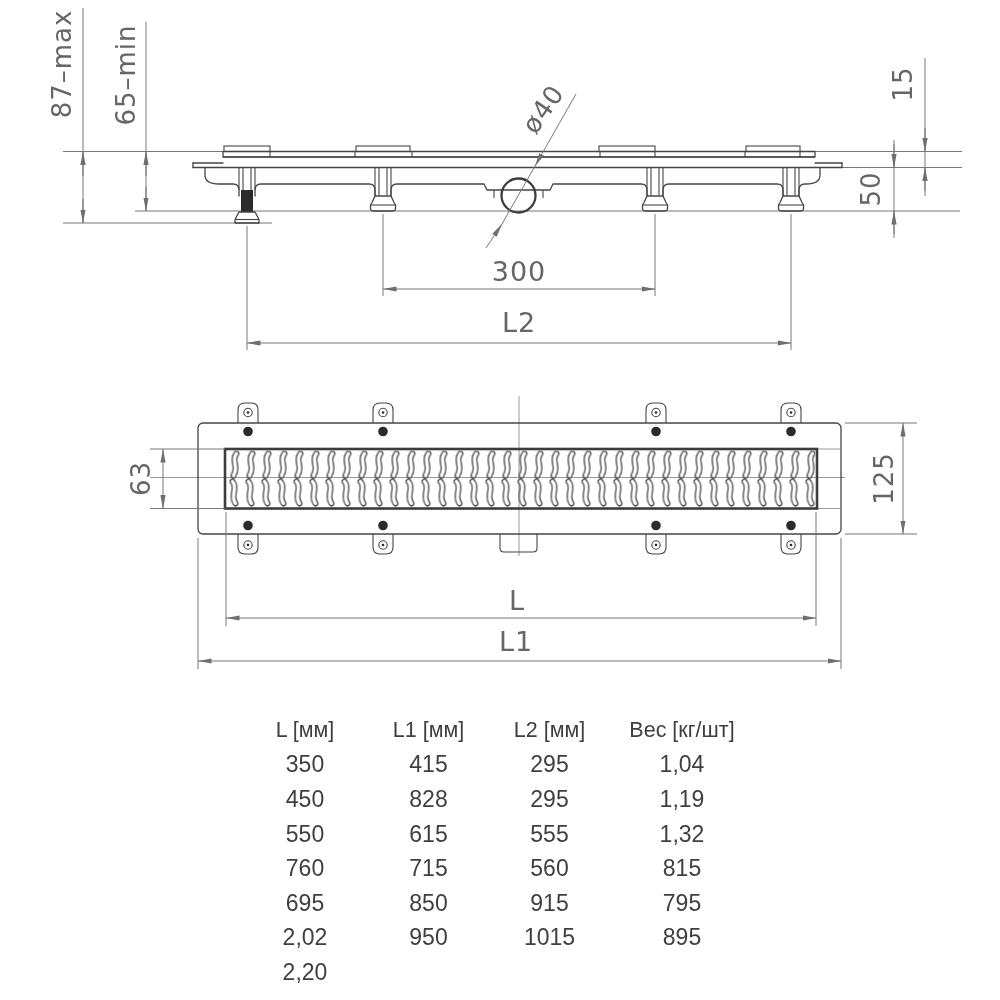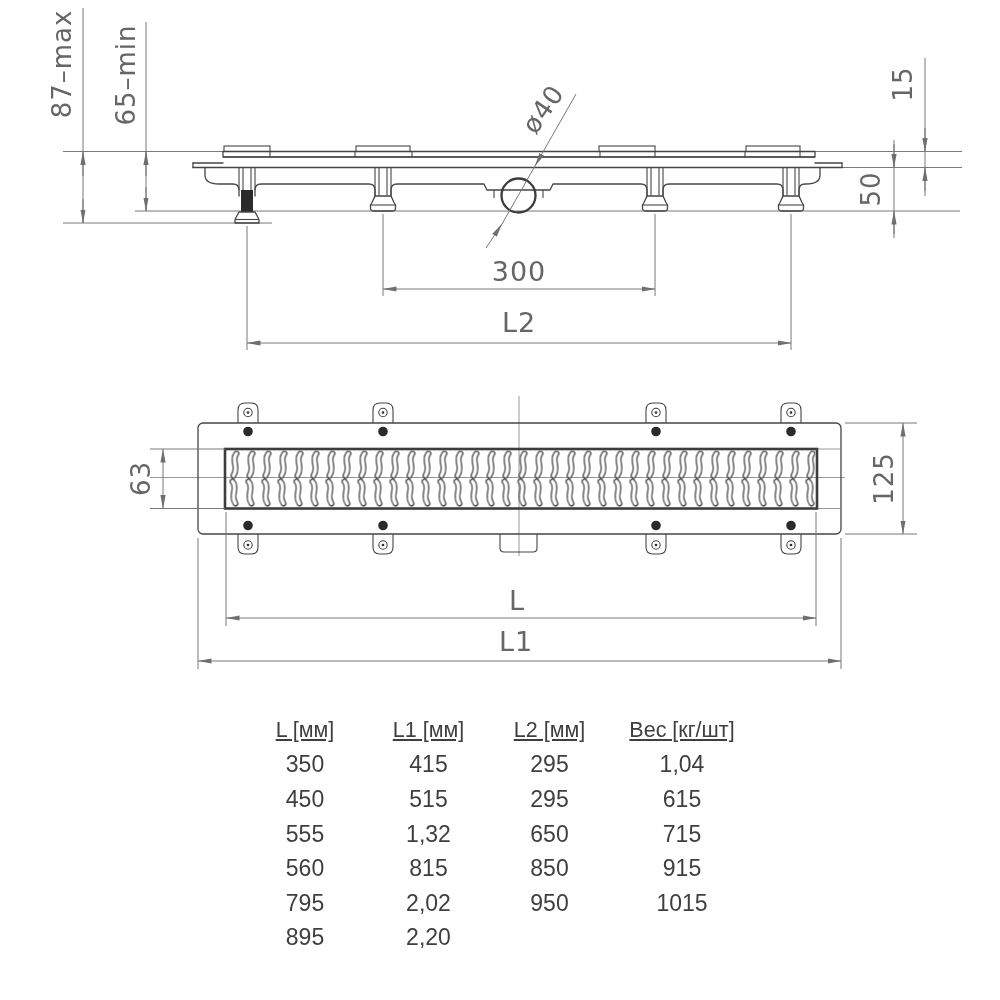--- a/index.html
+++ b/index.html
@@ -13,21 +13,21 @@
   .dk{fill:#2b2b2b;stroke:none;}
   .dim{stroke:#787878;stroke-width:1;fill:none;}
   .cl{stroke:#8c8c8c;stroke-width:0.9;fill:none;}
   .dimtext{fill:#666666;font-family:"DejaVu Sans",sans-serif;font-size:26px;letter-spacing:1px;}
   .dimtext.sm{font-size:27px;}
   
   .spec-table{position:absolute;left:230px;top:713px;display:grid;
       grid-template-columns:150px 97px 145px 120px;grid-auto-rows:34.6px;
       font-family:"Liberation Sans",sans-serif;font-weight:500;font-size:23px;color:#3f3f3f;}
   .spec-table span{display:flex;align-items:center;justify-content:center;white-space:nowrap;}
-  .spec-table .th{font-size:21.5px;font-weight:500;text-decoration:underline;}
+  .spec-table .th{font-size:21.5px;font-weight:500;}
 </style>
 </head>
 <body>
 
 <div id="stage">
 <svg id="drawing" width="1000" height="1000" viewBox="0 0 1000 1000">
   <defs>
     <marker id="ar" viewBox="0 0 14 6" refX="13.5" refY="3" markerWidth="14" markerHeight="6" orient="auto-start-reverse" markerUnits="userSpaceOnUse">
       <path d="M14,3 L0,0.4 L0,5.6 Z" fill="#6f6f6f"></path>
     </marker>
@@ -234,32 +234,35 @@
   <span class="th">L1 [мм]</span>
   <span class="th">L2 [мм]</span>
   <span class="th">Вес [кг/шт]</span>
 
   <span>350</span>
   <span>415</span>
   <span>295</span>
   <span>1,04</span>
 
   <span>450</span>
-  <span>515</span>
+  <span>828</span>
   <span>295</span>
-
+  <span>1,19</span>
+
+  <span>550</span>
   <span>615</span>
   <span>555</span>
   <span>1,32</span>
 
-  <span>650</span>
+  <span>760</span>
   <span>715</span>
 
   <span>560</span>
   <span>815</span>
+  <span>695</span>
 
   <span>850</span>
   <span>915</span>
   <span>795</span>
   <span>2,02</span>
 
   <span>950</span>
   <span>1015</span>
   <span>895</span>
   <span>2,20</span>

